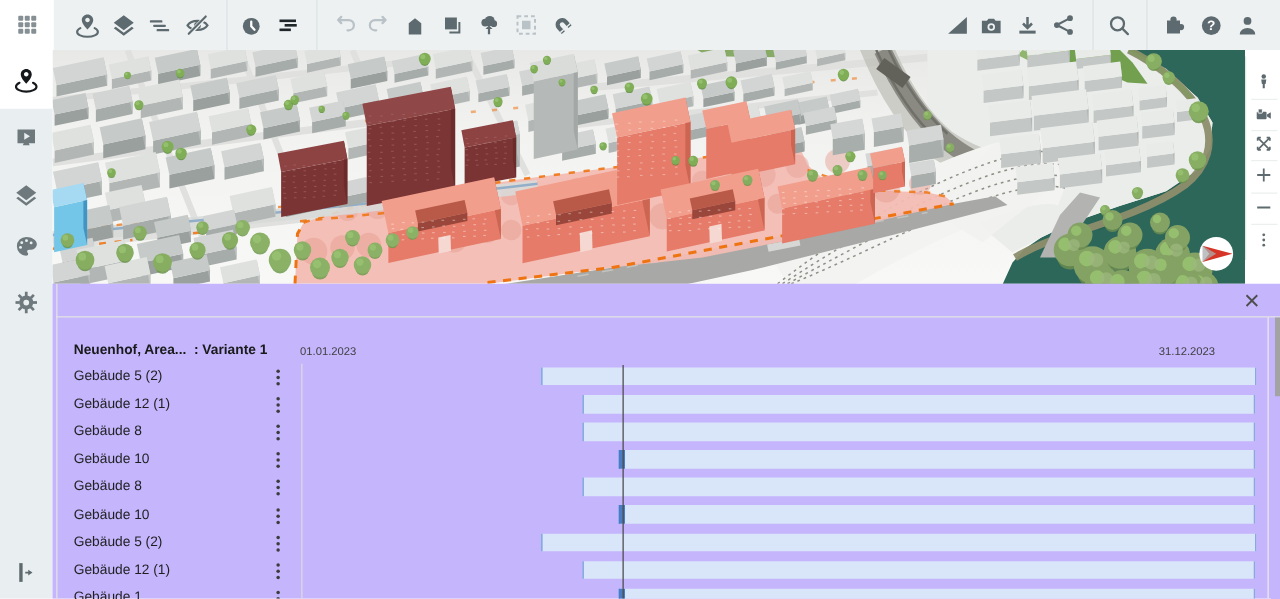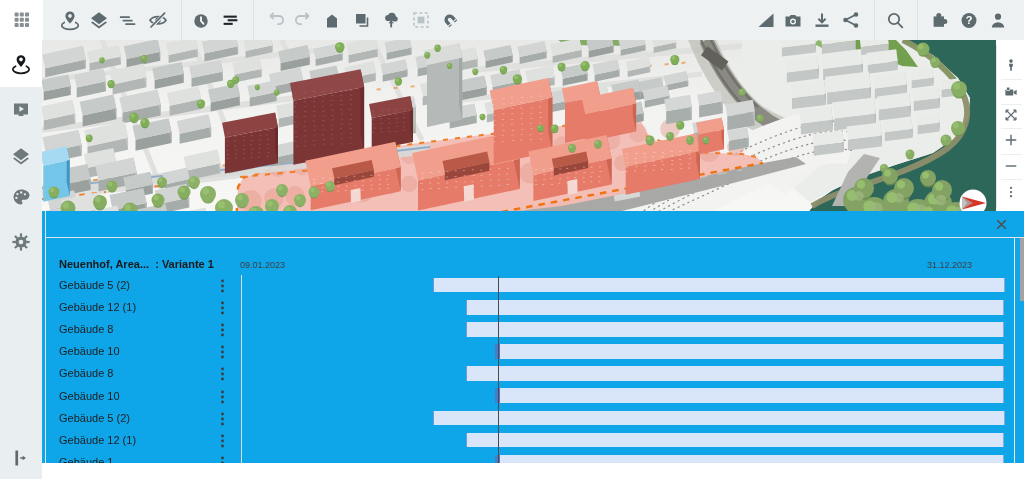--- a/index.html
+++ b/index.html
@@ -1235,28 +1235,28 @@
           <circle cx="12" cy="12" r="1.5" fill="#5d6a6f"></circle>
           <circle cx="12" cy="17.5" r="1.5" fill="#5d6a6f"></circle>
         </g>
       </svg>
       <div style="position:absolute;left:4px;top:33.5px;width:21px;height:1px;background:#ecefef;"></div>
       <div style="position:absolute;left:4px;top:58.5px;width:21px;height:1px;background:#ecefef;"></div>
       <div style="position:absolute;left:4px;top:83px;width:21px;height:1px;background:#ecefef;"></div>
       <div style="position:absolute;left:4px;top:108.5px;width:21px;height:1px;background:#ecefef;"></div>
       <div style="position:absolute;left:4px;top:134px;width:21px;height:1px;background:#ecefef;"></div>
     </div>
-    <div style="position:absolute;left:42px;top:211px;width:982px;height:252px;background:#0ea5e9;overflow:hidden;">
+    <div style="position:absolute;left:42px;top:227px;width:982px;height:252px;background:#c4b5fd;overflow:hidden;">
       <div style="position:absolute;left:3px;top:0;width:1px;height:252px;background:#e4e4e4;"></div>
       <div style="position:absolute;left:3px;top:26px;width:979px;height:1px;background:#e4e4e4;"></div>
       <svg style="position:absolute;left:952px;top:6px" width="15" height="15" viewBox="0 0 15 15">
         <path d="M3.2 3.2 L11.8 11.8 M11.8 3.2 L3.2 11.8" stroke="#4e4e4e" stroke-width="1.5"></path>
       </svg>
       <div style="position:absolute;left:17px;top:47px;font:bold 11px 'Liberation Sans',sans-serif;color:#1a1a1a;will-change:transform;">Neuenhof, Area...&nbsp; : Variante 1</div>
-      <div style="position:absolute;left:198px;top:48.5px;font:9px 'Liberation Sans',sans-serif;color:#3f3f3f;will-change:transform;">09.01.2023</div>
+      <div style="position:absolute;left:198px;top:48.5px;font:9px 'Liberation Sans',sans-serif;color:#3f3f3f;will-change:transform;">01.01.2023</div>
       <div style="position:absolute;left:885px;top:48.5px;width:78px;text-align:left;font:9px 'Liberation Sans',sans-serif;color:#3f3f3f;will-change:transform;">31.12.2023</div>
       <div style="position:absolute;left:199px;top:64px;width:1px;height:188px;background:#dcdcdc;"></div>
       <div style="position:absolute;left:972px;top:27px;width:1px;height:225px;background:#ececec;"></div>
       <div style="position:absolute;left:17px;top:68.0px;font:11px 'Liberation Sans',sans-serif;color:#1f1f1f;will-change:transform;">Gebäude 5 (2)</div>
       <svg style="position:absolute;left:176px;top:67px" width="9" height="16" viewBox="0 0 9 16">
         <circle cx="4.5" cy="3" r="1.4" fill="#3c3c3c"></circle>
         <circle cx="4.5" cy="8" r="1.4" fill="#3c3c3c"></circle>
         <circle cx="4.5" cy="13" r="1.4" fill="#3c3c3c"></circle>
       </svg>
       <div style="position:absolute;left:390.5px;top:66.9px;width:572.0px;height:14.6px;background:#d9e5f9;border-left:1.5px solid #6d99d8;border-right:1.5px solid #87a9dc;"></div>

